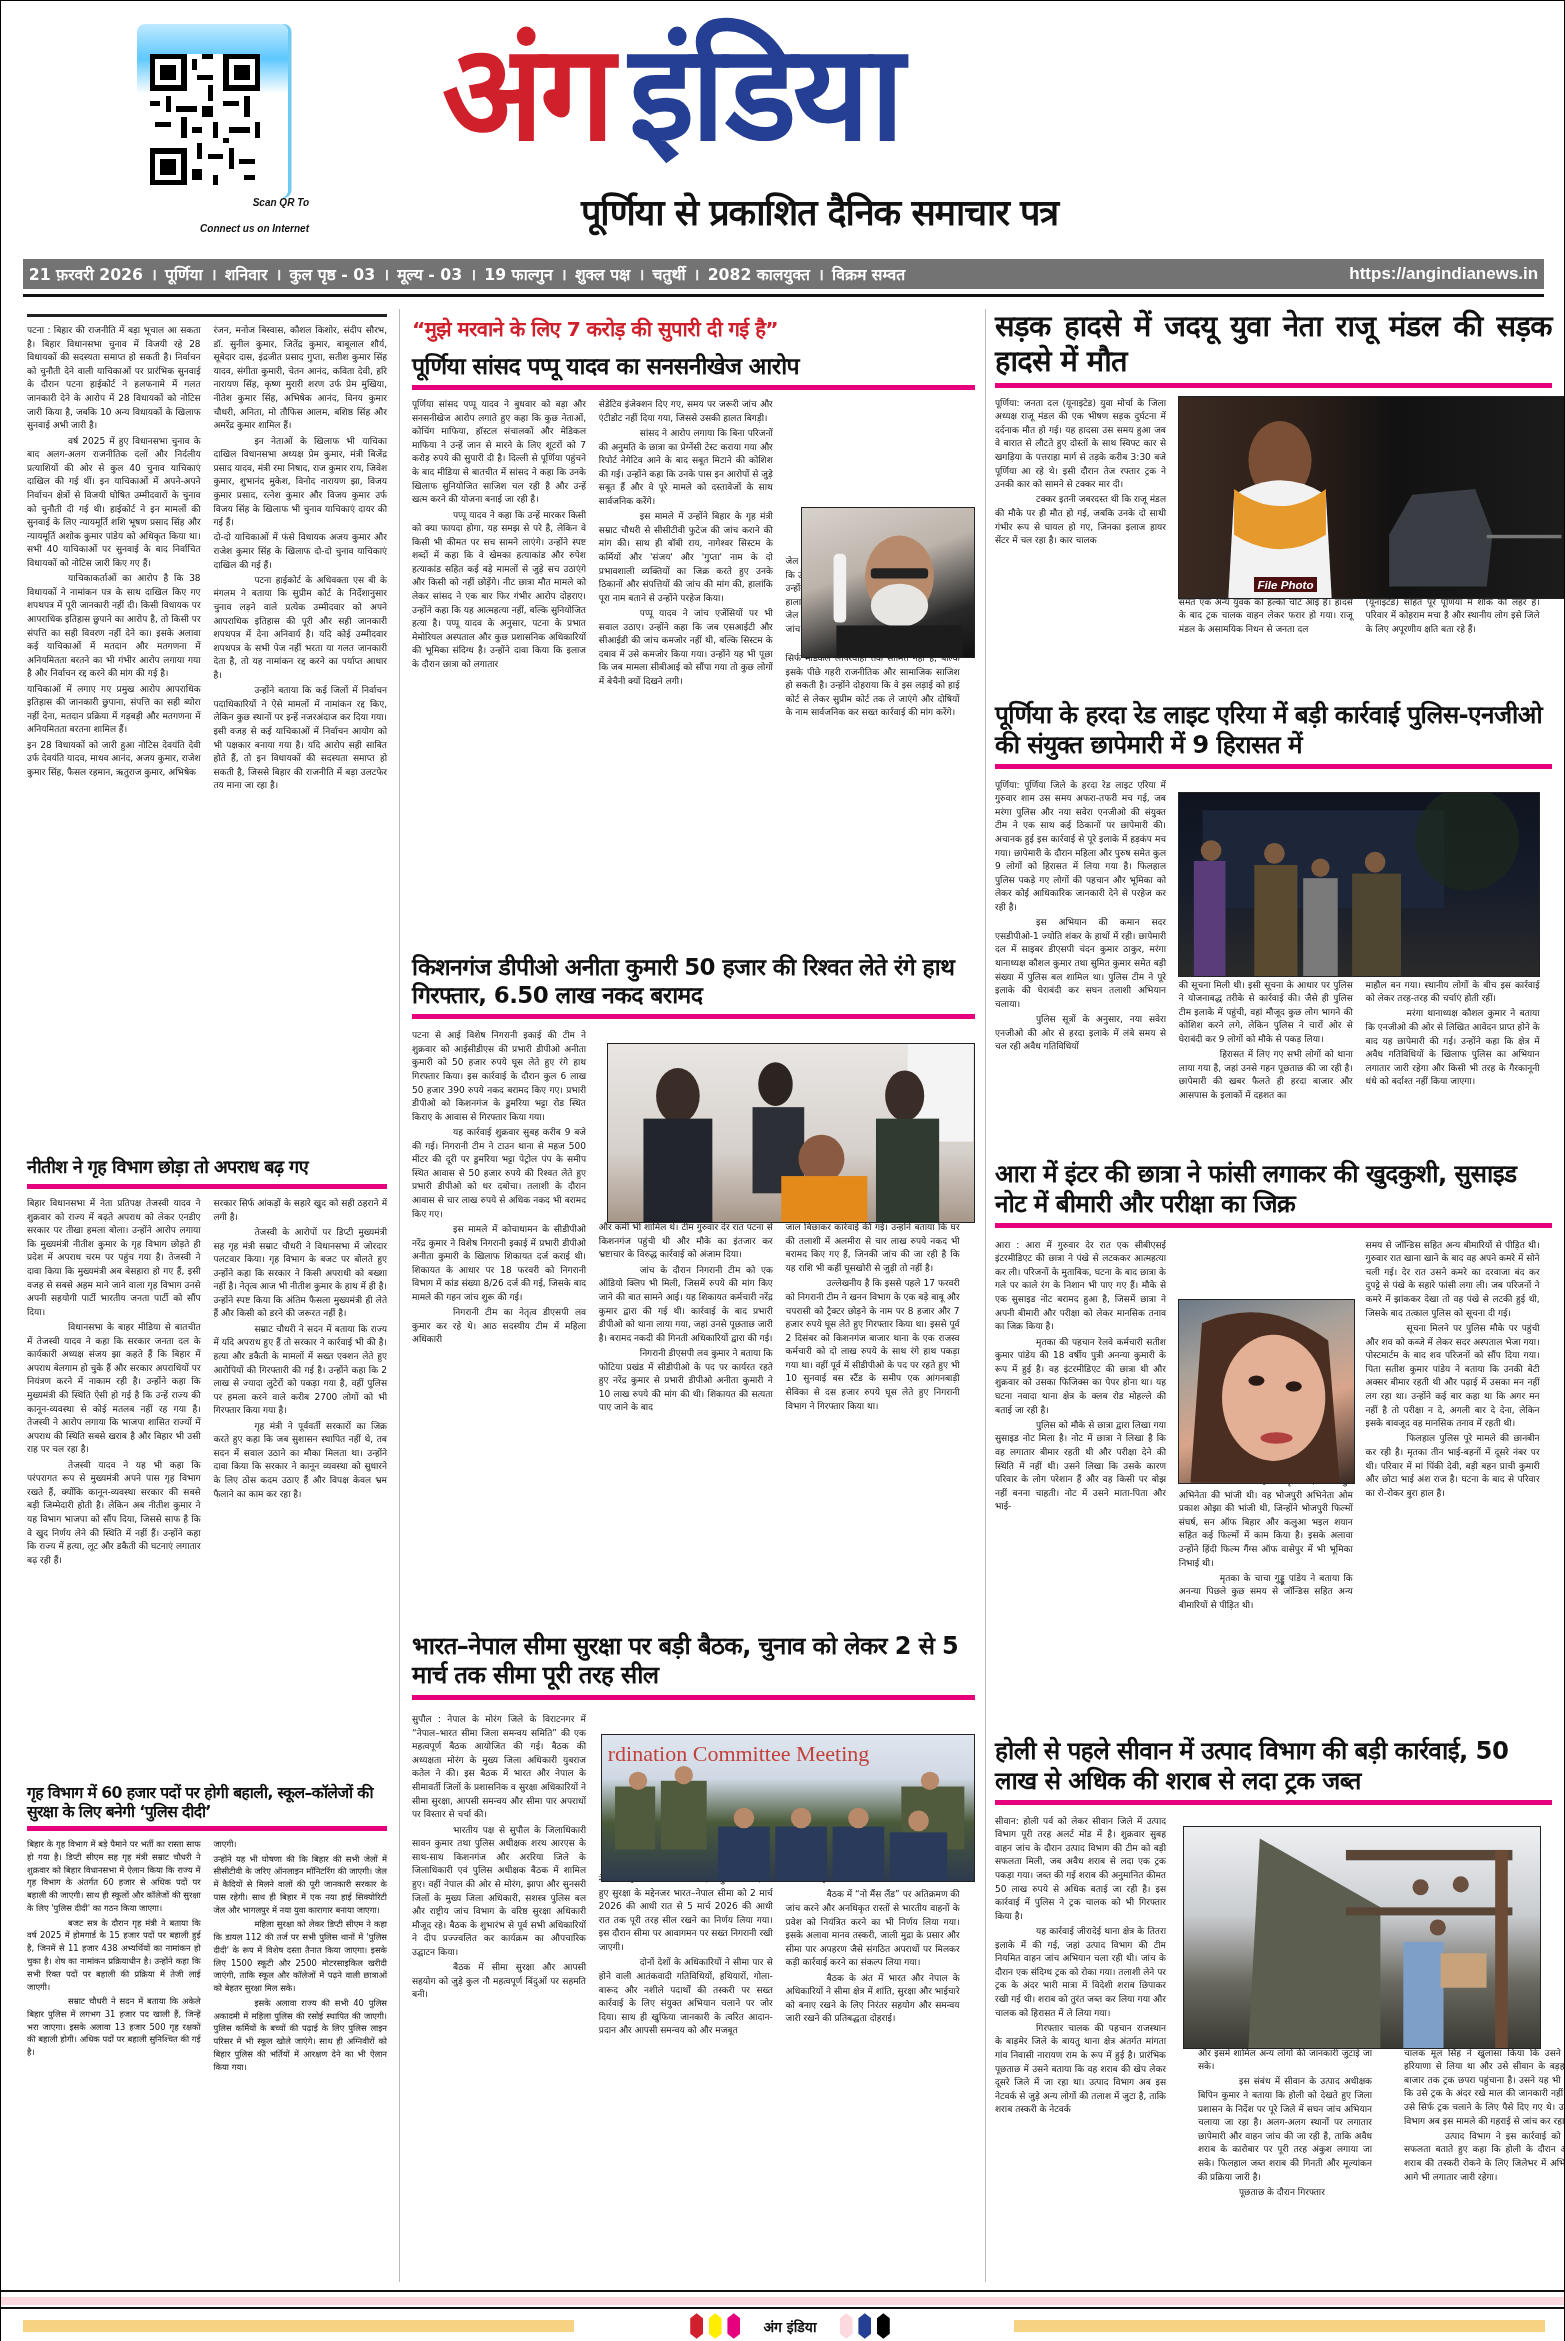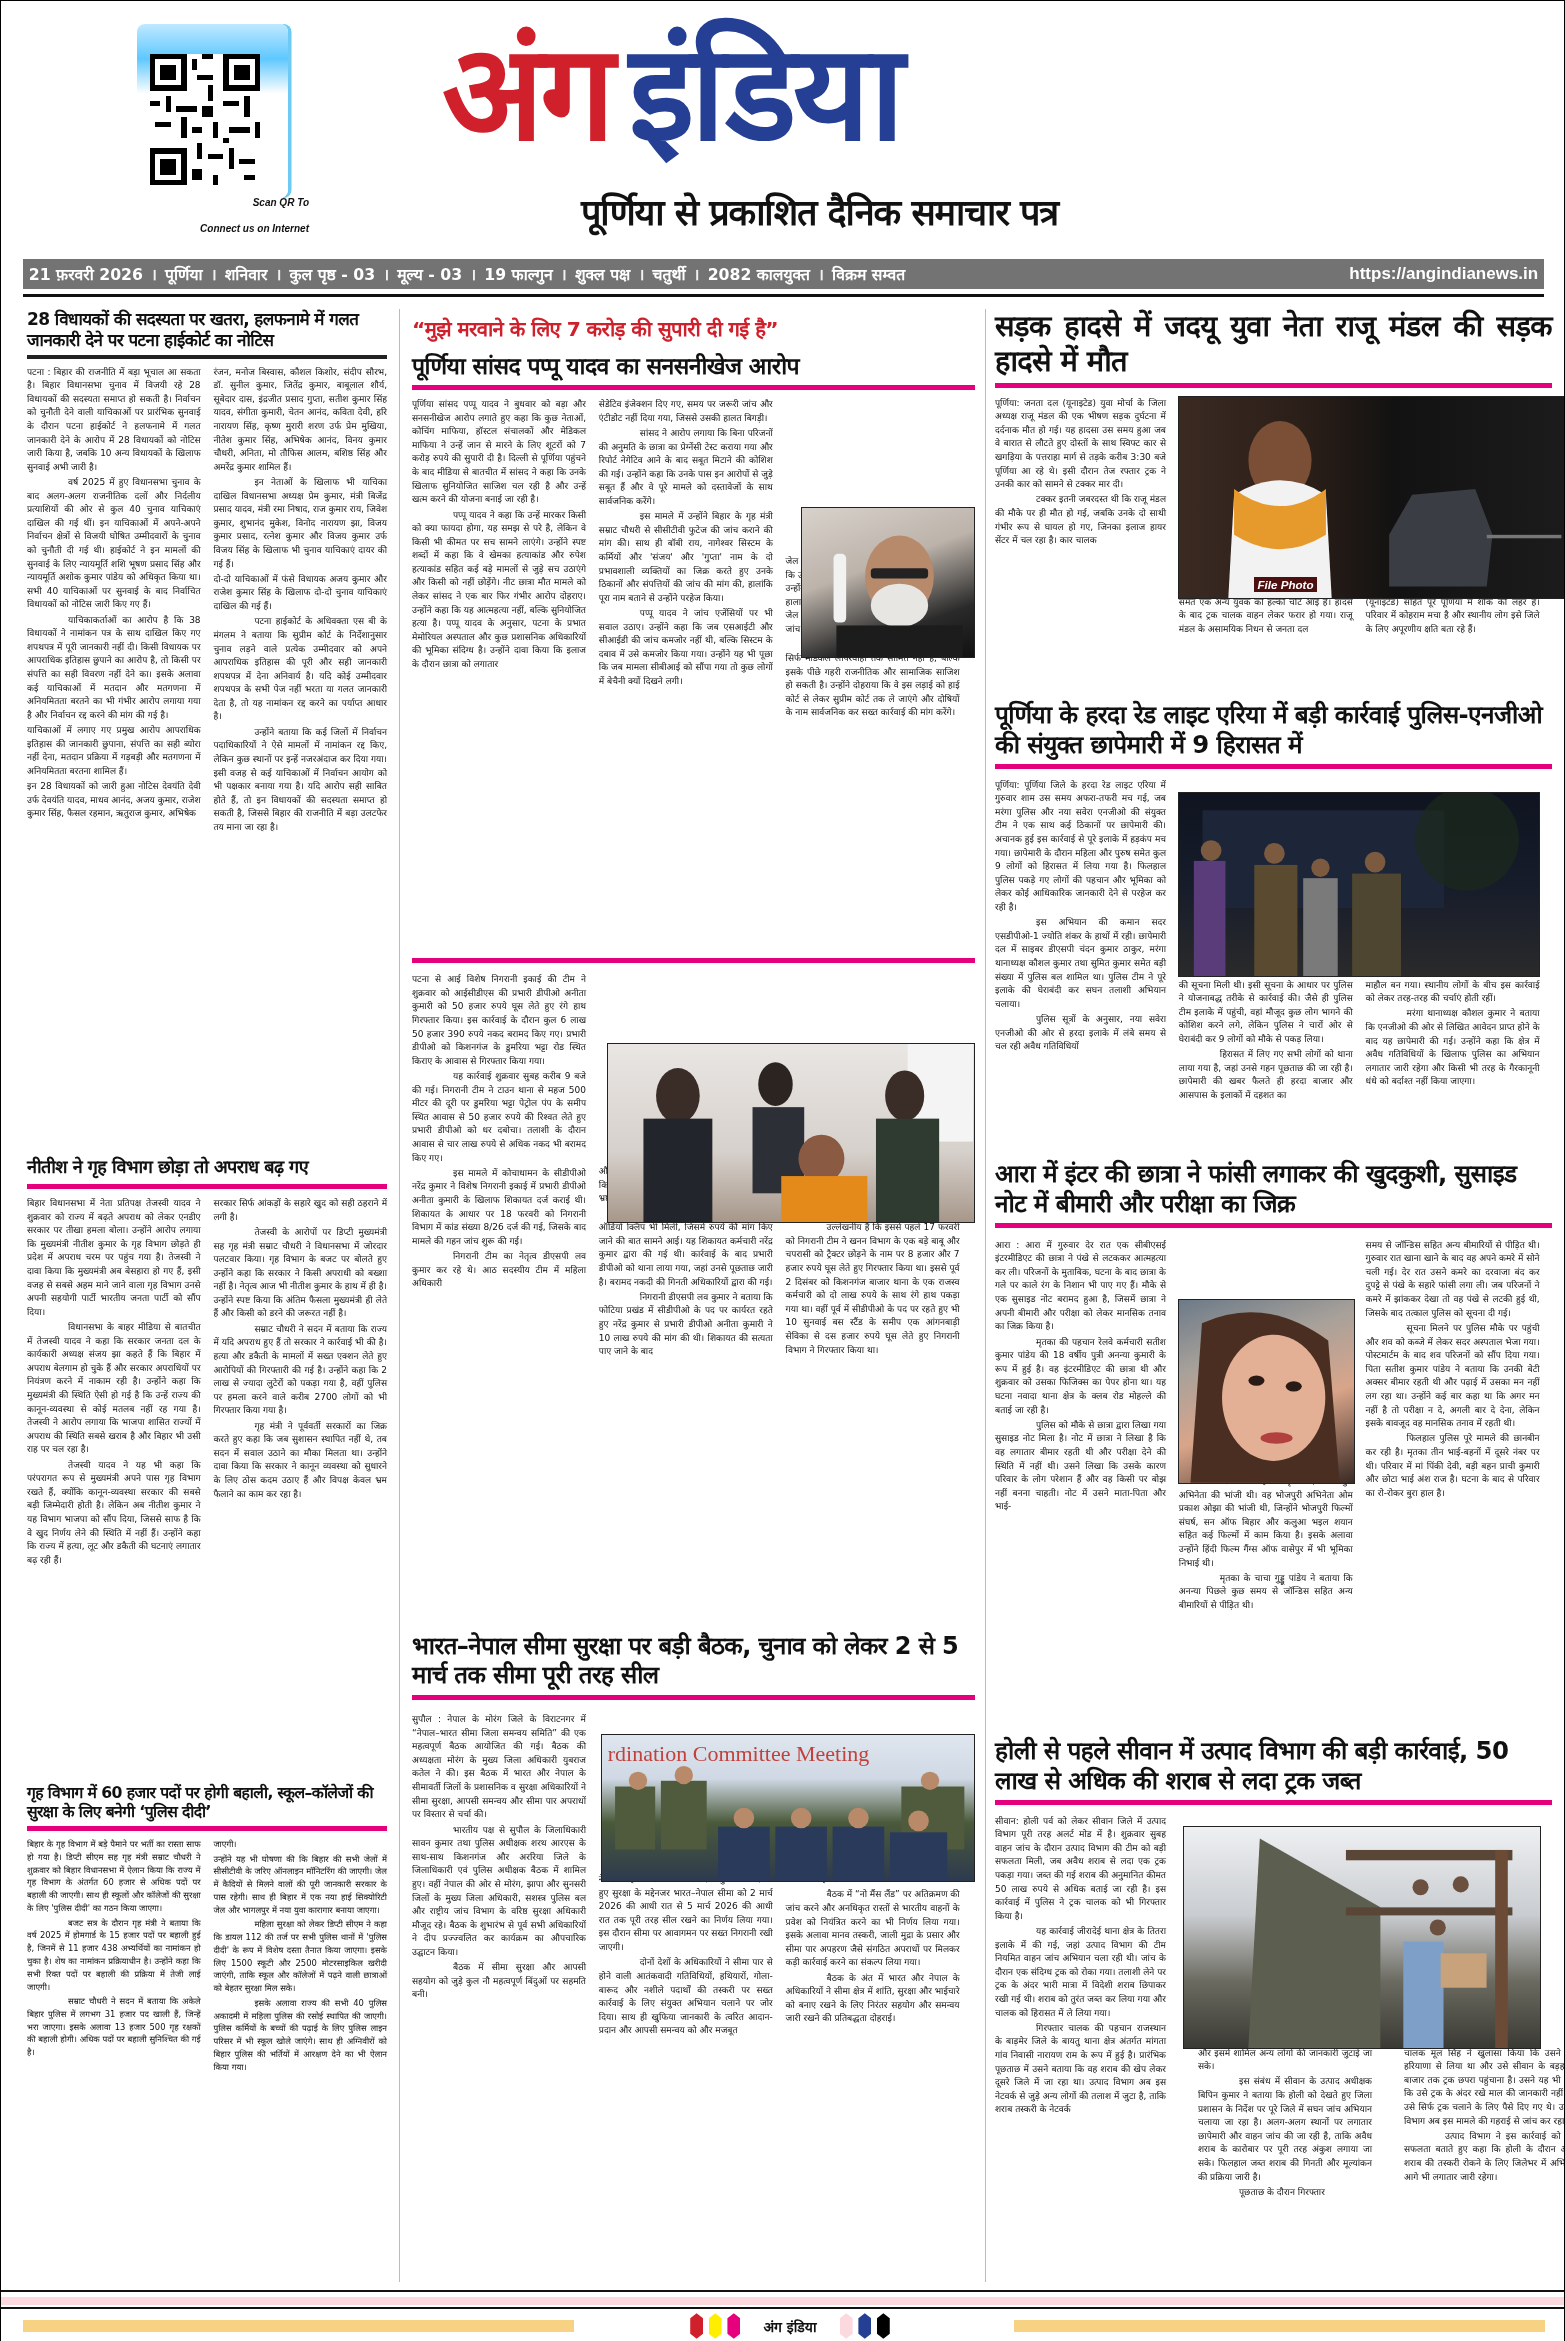--- a/index.html
+++ b/index.html
@@ -128,21 +128,20 @@
     <span class="sep">।</span>
   <span class="item">विक्रम सम्वत</span>
   <span class="url">https://angindianews.in</span>
 </div>
 <div class="datebar-rule"></div>
 
 <div class="vdiv" style="left:398px; top:308px; height:1973px;"></div>
 <div class="vdiv" style="left:984px; top:308px; height:1973px;"></div>
 
 <article class="article" style="left:26px; top:308px; width:360px;">
-  <h2 class="hl" style="font-size:17px;">28 विधायकों की सदस्यता पर खतरा, हलफनामे में गलत जानकारी देने पर पटना हाईकोर्ट का नोटिस</h2>
   <div class="rule-dark" style="margin:4.6px 0 7px;"></div>
   <div class="cols">
     <div class="col">
       <p>पटना : बिहार की राजनीति में बड़ा भूचाल आ सकता है। बिहार विधानसभा चुनाव में विजयी रहे 28 विधायकों की सदस्यता समाप्त हो सकती है। निर्वाचन को चुनौती देने वाली याचिकाओं पर प्रारंभिक सुनवाई के दौरान पटना हाईकोर्ट ने हलफनामे में गलत जानकारी देने के आरोप में 28 विधायकों को नोटिस जारी किया है, जबकि 10 अन्य विधायकों के खिलाफ सुनवाई अभी जारी है।</p>
       <p class="ind">वर्ष 2025 में हुए विधानसभा चुनाव के बाद अलग-अलग राजनीतिक दलों और निर्दलीय प्रत्याशियों की ओर से कुल 40 चुनाव याचिकाएं दाखिल की गई थीं। इन याचिकाओं में अपने-अपने निर्वाचन क्षेत्रों से विजयी घोषित उम्मीदवारों के चुनाव को चुनौती दी गई थी। हाईकोर्ट ने इन मामलों की सुनवाई के लिए न्यायमूर्ति शशि भूषण प्रसाद सिंह और न्यायमूर्ति अशोक कुमार पांडेय को अधिकृत किया था। सभी 40 याचिकाओं पर सुनवाई के बाद निर्वाचित विधायकों को नोटिस जारी किए गए हैं।</p>
       <p class="ind">याचिकाकर्ताओं का आरोप है कि 38 विधायकों ने नामांकन पत्र के साथ दाखिल किए गए शपथपत्र में पूरी जानकारी नहीं दी। किसी विधायक पर आपराधिक इतिहास छुपाने का आरोप है, तो किसी पर संपत्ति का सही विवरण नहीं देने का। इसके अलावा कई याचिकाओं में मतदान और मतगणना में अनियमितता बरतने का भी गंभीर आरोप लगाया गया है और निर्वाचन रद्द करने की मांग की गई है।</p>
       <p>याचिकाओं में लगाए गए प्रमुख आरोप आपराधिक इतिहास की जानकारी छुपाना, संपत्ति का सही ब्योरा नहीं देना, मतदान प्रक्रिया में गड़बड़ी और मतगणना में अनियमितता बरतना शामिल हैं।</p>
       <p>इन 28 विधायकों को जारी हुआ नोटिस देवयंति देवी उर्फ देवयंति यादव, माधव आनंद, अजय कुमार, राजेश कुमार सिंह, फैसल रहमान, ऋतुराज कुमार, अभिषेक</p>
     </div>
     <div class="col">
@@ -216,20 +215,21 @@
   <svg width="100%" height="100%" viewBox="0 0 300 260">
     <ellipse cx="170" cy="120" rx="60" ry="72" fill="#b78a6c"></ellipse>
     <ellipse cx="170" cy="170" rx="50" ry="38" fill="#e8e6e2"></ellipse>
     <rect x="120" y="105" width="100" height="18" rx="6" fill="#222"></rect>
     <rect x="60" y="205" width="220" height="60" fill="#1c1c1c"></rect>
     <rect x="55" y="80" width="22" height="120" rx="8" fill="#f2f2f2"></rect>
   </svg>
 </div>
 
 <article class="article" style="left:411px; top:952px; width:563px;">
+  <h2 class="hl" style="font-size:23px;">किशनगंज डीपीओ अनीता कुमारी 50 हजार की रिश्वत लेते रंगे हाथ गिरफ्तार, 6.50 लाख नकद बरामद</h2>
   <div class="rule-pink" style="margin:4.6px 0 10.4px;"></div>
   <div class="cols" style="width:563px;">
     <div class="col" style="flex:0 0 174px;">
       <p>पटना से आई विशेष निगरानी इकाई की टीम ने शुक्रवार को आईसीडीएस की प्रभारी डीपीओ अनीता कुमारी को 50 हजार रुपये घूस लेते हुए रंगे हाथ गिरफ्तार किया। इस कार्रवाई के दौरान कुल 6 लाख 50 हजार 390 रुपये नकद बरामद किए गए। प्रभारी डीपीओ को किशनगंज के डुमरिया भट्टा रोड स्थित किराए के आवास से गिरफ्तार किया गया।</p>
       <p class="ind">यह कार्रवाई शुक्रवार सुबह करीब 9 बजे की गई। निगरानी टीम ने टाउन थाना से महज 500 मीटर की दूरी पर डुमरिया भट्टा पेट्रोल पंप के समीप स्थित आवास से 50 हजार रुपये की रिश्वत लेते हुए प्रभारी डीपीओ को धर दबोचा। तलाशी के दौरान आवास से चार लाख रुपये से अधिक नकद भी बरामद किए गए।</p>
       <p class="ind">इस मामले में कोचाधामन के सीडीपीओ नरेंद्र कुमार ने विशेष निगरानी इकाई में प्रभारी डीपीओ अनीता कुमारी के खिलाफ शिकायत दर्ज कराई थी। शिकायत के आधार पर 18 फरवरी को निगरानी विभाग में कांड संख्या 8/26 दर्ज की गई, जिसके बाद मामले की गहन जांच शुरू की गई।</p>
       <p class="ind">निगरानी टीम का नेतृत्व डीएसपी लव कुमार कर रहे थे। आठ सदस्यीय टीम में महिला अधिकारी</p>
     </div>
     <div class="col" style="flex:0 0 174px; padding-top:192px;">
       <p>और कर्मी भी शामिल थे। टीम गुरुवार देर रात पटना से किशनगंज पहुंची थी और मौके का इंतजार कर भ्रष्टाचार के विरुद्ध कार्रवाई को अंजाम दिया।</p>

